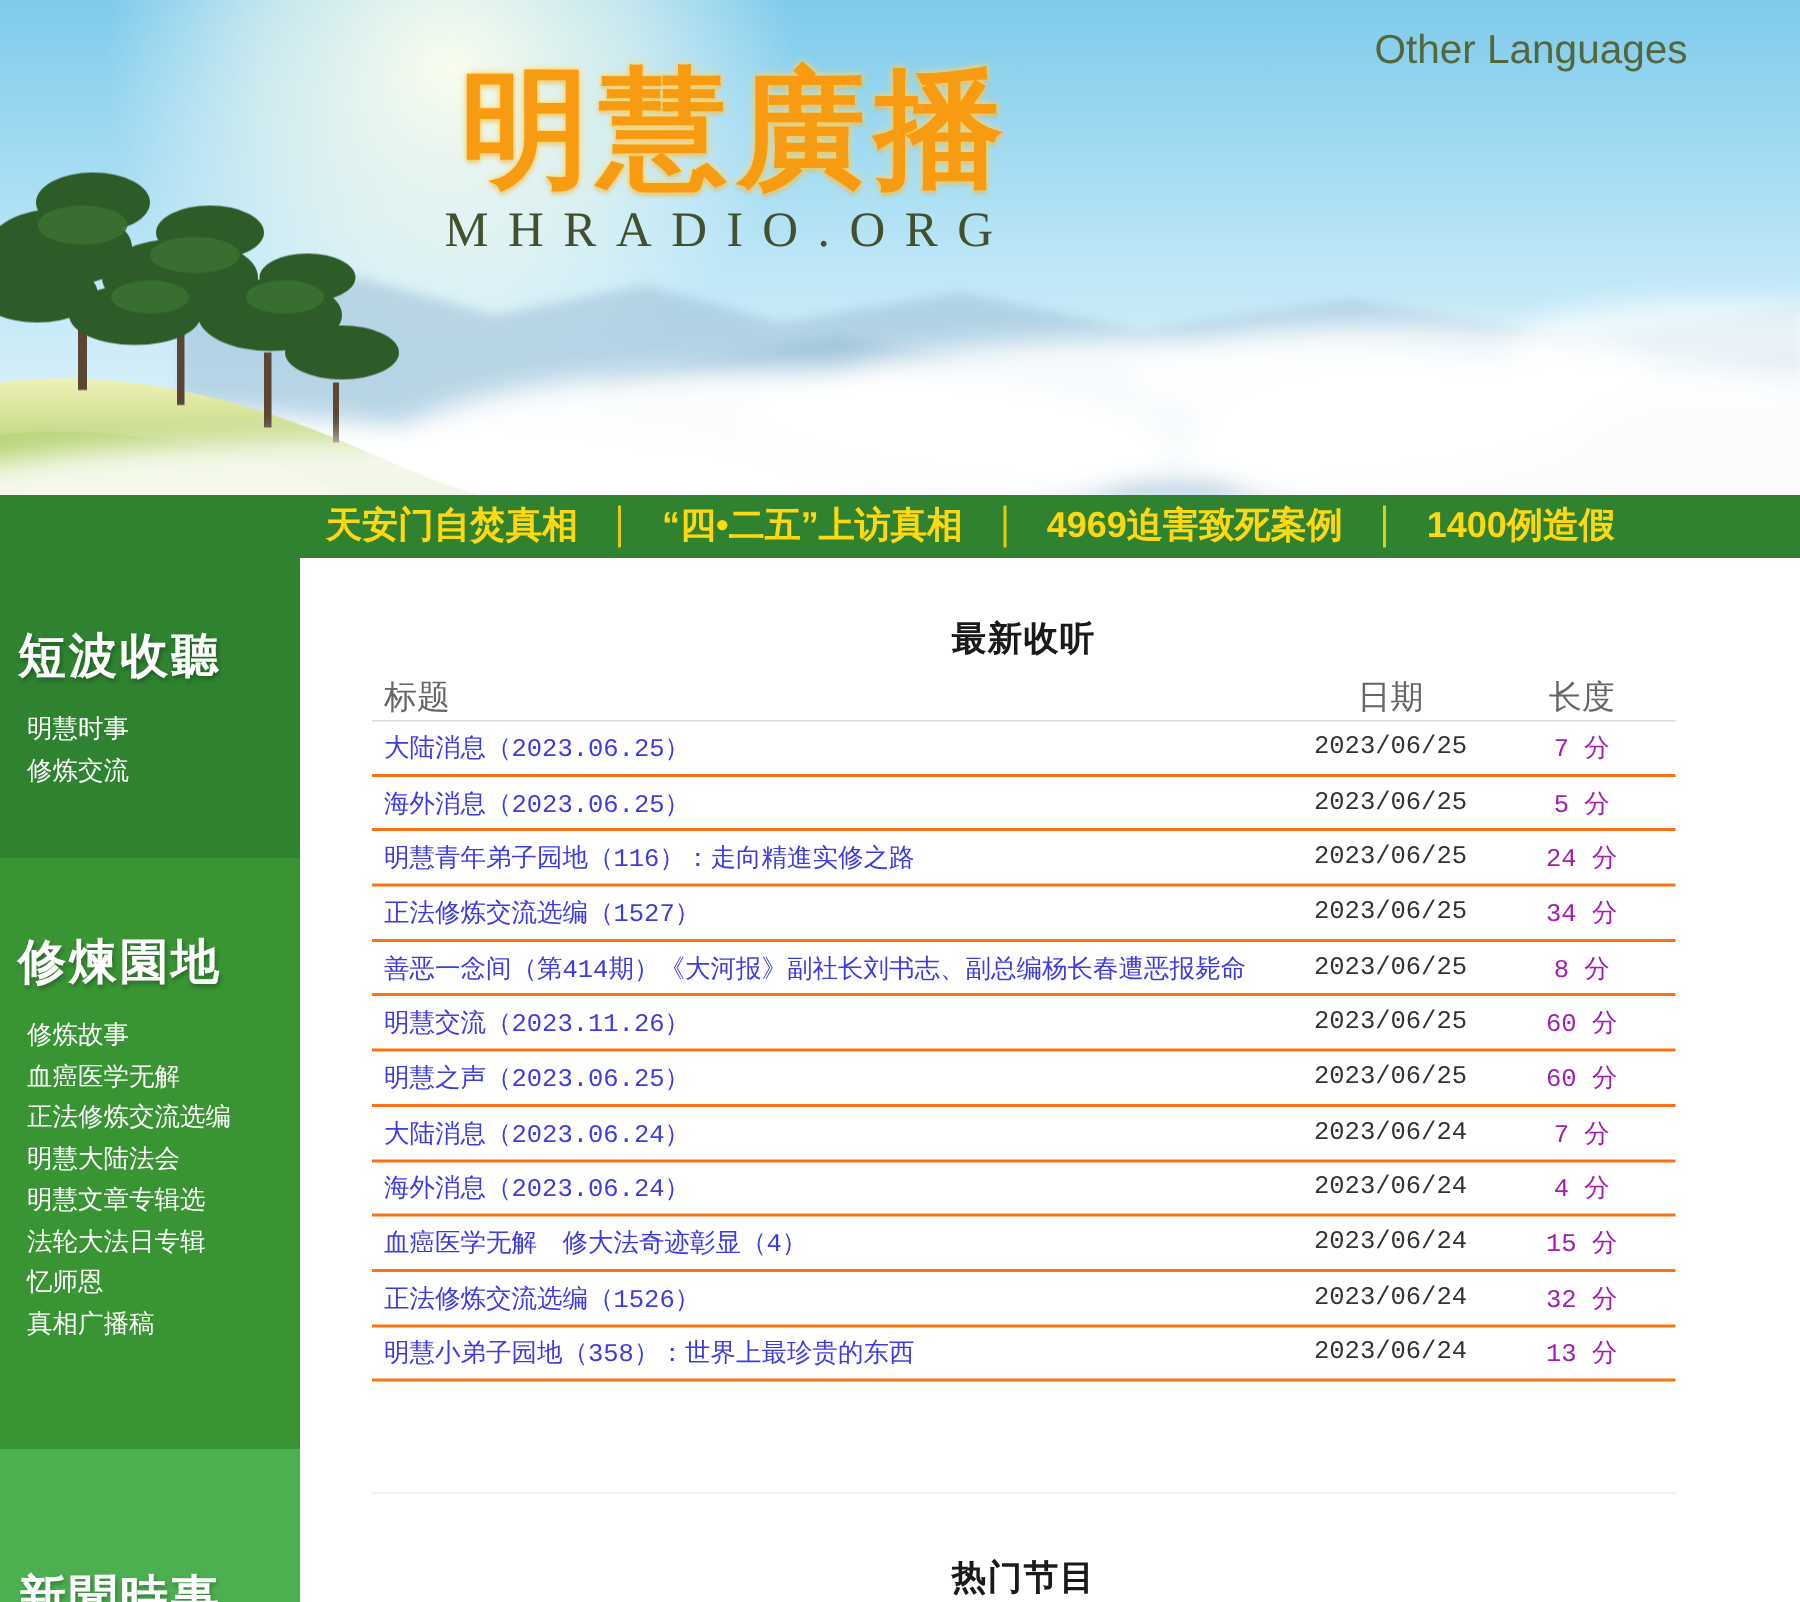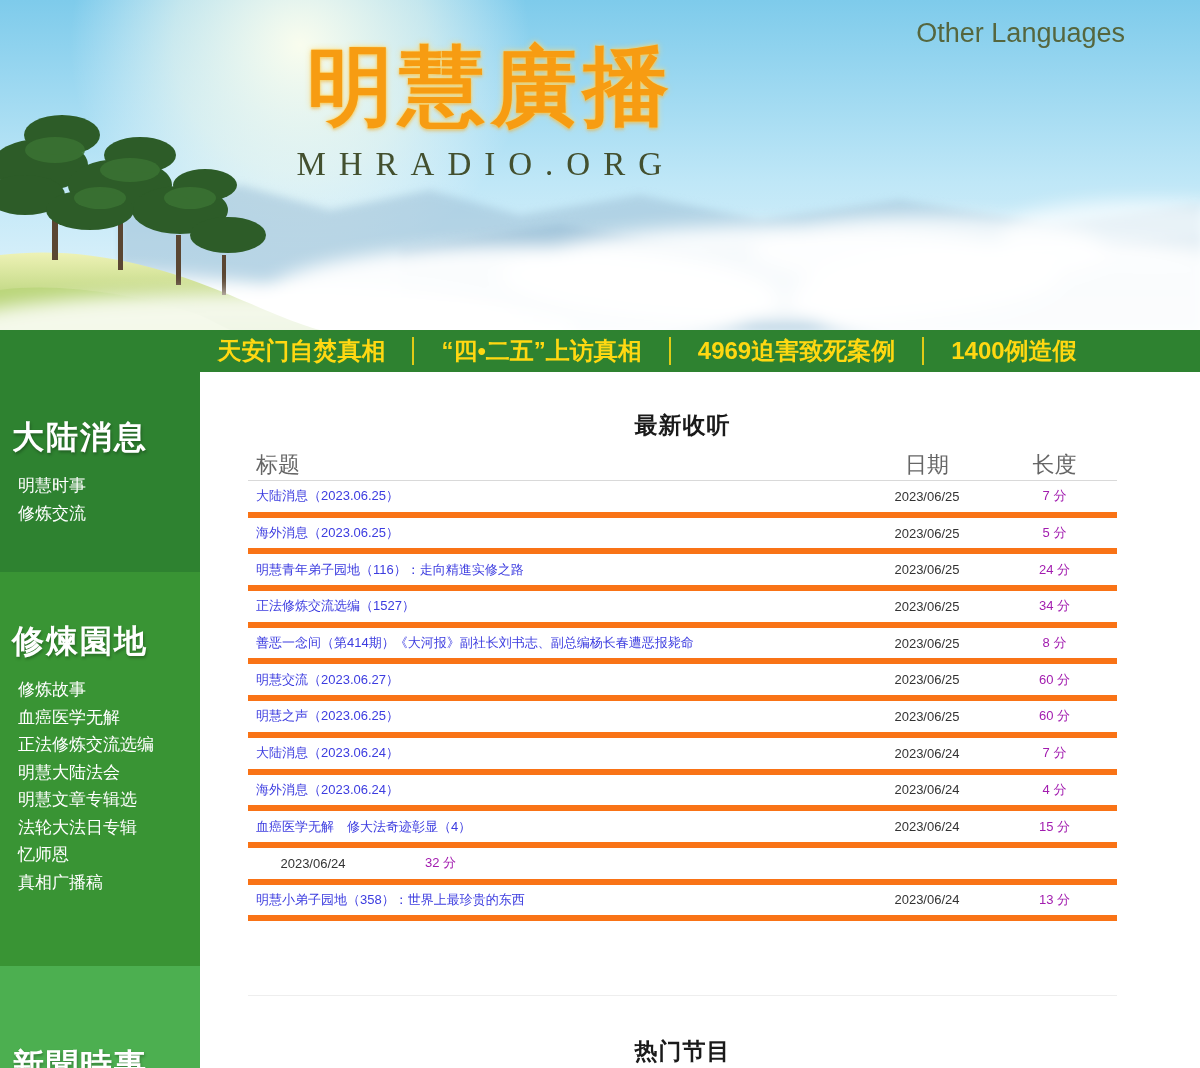--- a/index.html
+++ b/index.html
@@ -14,21 +14,21 @@
   .page{position:relative;width:1200px;height:1068px;overflow:hidden;background:#fff;}
 
   
   .header{position:absolute;top:0;left:0;width:1200px;height:330px;overflow:hidden;}
   .header svg{display:block;}
   .logo{position:absolute;left:175px;top:38px;width:500px;text-align:right;}
   .logo-cn{font-family:"DejaVu Sans",sans-serif;font-weight:bold;font-size:86px;line-height:96px;
     color:#f79c12;letter-spacing:6px;
     text-shadow:0 0 2px #ffcf4d,0 0 6px rgba(255,220,120,.9),0 2px 3px rgba(200,120,0,.35);}
   .logo-en{font-family:"Liberation Serif",serif;font-size:33px;line-height:36px;color:#43502f;
-    letter-spacing:13px;margin-top:12px;}
+    letter-spacing:13px;margin-top:2px;}
   .other-languages{position:absolute;top:18px;right:75px;font-size:27px;color:#55663e;
     font-family:"Liberation Sans",sans-serif;cursor:pointer;}
 
   
   .topnav{position:absolute;top:330px;left:0;width:1200px;height:42px;background:var(--green-dark);
     display:flex;align-items:center;justify-content:center;padding-left:94px;}
   .topnav-item{color:var(--nav-yellow);font-weight:bold;font-size:24px;padding:0 27px;line-height:28px;
     white-space:nowrap;cursor:pointer;font-family:"Liberation Sans",sans-serif;}
   .topnav-item + .topnav-item{border-left:2px solid rgba(255,216,18,.85);}
 
@@ -44,22 +44,22 @@
   .sb-items li{font-family:"Liberation Serif",serif;font-size:17px;line-height:27.5px;
     padding-left:18px;white-space:nowrap;cursor:pointer;}
 
   
   .content{position:absolute;left:200px;top:372px;width:1000px;height:696px;background:#fff;}
   .table-wrap{margin-left:48px;margin-right:83px;}
   .section-title{font-family:"Liberation Serif",serif;font-weight:bold;font-size:23px;color:#1a1a1a;
     text-align:center;margin-top:38px;letter-spacing:1px;}
   .tbl-header{display:flex;align-items:center;height:32px;margin-top:8px;
     border-bottom:1px solid #d9d9d9;font-family:"Liberation Serif",serif;font-size:22px;color:#666;}
-  .tbl-row{display:flex;align-items:center;height:36.7px;border-bottom:6px solid #f97316;
-    font-family:Liberation Sans, sans-serif;font-size:13px;}
+  .tbl-row{display:flex;align-items:center;height:36.7px;border-bottom:2px solid #f97316;
+    font-family:Liberation Mono, monospace;font-size:17px;}
   .col-title{flex:1;padding-left:8px;white-space:nowrap;overflow:hidden;}
   .col-date{width:130px;text-align:center;color:#333;}
   .col-len{width:125px;text-align:center;color:#a21caf;}
   .tbl-header .col-date,.tbl-header .col-len{color:#666;}
   .row-link{color:var(--link-blue);cursor:pointer;text-decoration:none;}
   .section-divider{border:none;border-top:1px solid #eee;margin-top:74px;}
   .popular-title{margin-top:40px;}
 </style>
 </head>
 <body>
@@ -152,21 +152,21 @@
       <span class="topnav-item">“四•二五”上访真相</span>
 
       <span class="topnav-item">4969迫害致死案例</span>
 
       <span class="topnav-item">1400例造假</span>
 
   </nav>
 
   <aside class="sidebar">
     <div class="sb-section sb-1">
-      <div class="sb-title">大陆消息</div>
+      <div class="sb-title">短波收聽</div>
       <ul class="sb-items">
 
           <li>明慧时事</li>
 
           <li>修炼交流</li>
 
       </ul>
     </div>
     <div class="sb-section sb-2">
       <div class="sb-title">修煉園地</div>
@@ -230,21 +230,21 @@
           <div class="col-len">34 分</div>
         </div>
 
         <div class="tbl-row">
           <div class="col-title"><a class="row-link">善恶一念间（第414期）《大河报》副社长刘书志、副总编杨长春遭恶报毙命</a></div>
           <div class="col-date">2023/06/25</div>
           <div class="col-len">8 分</div>
         </div>
 
         <div class="tbl-row">
-          <div class="col-title"><a class="row-link">明慧交流（2023.06.27）</a></div>
+          <div class="col-title"><a class="row-link">明慧交流（2023.11.26）</a></div>
           <div class="col-date">2023/06/25</div>
           <div class="col-len">60 分</div>
         </div>
 
         <div class="tbl-row">
           <div class="col-title"><a class="row-link">明慧之声（2023.06.25）</a></div>
           <div class="col-date">2023/06/25</div>
           <div class="col-len">60 分</div>
         </div>
 
@@ -260,20 +260,21 @@
           <div class="col-len">4 分</div>
         </div>
 
         <div class="tbl-row">
           <div class="col-title"><a class="row-link">血癌医学无解　修大法奇迹彰显（4）</a></div>
           <div class="col-date">2023/06/24</div>
           <div class="col-len">15 分</div>
         </div>
 
         <div class="tbl-row">
+          <div class="col-title"><a class="row-link">正法修炼交流选编（1526）</a></div>
           <div class="col-date">2023/06/24</div>
           <div class="col-len">32 分</div>
         </div>
 
         <div class="tbl-row">
           <div class="col-title"><a class="row-link">明慧小弟子园地（358）：世界上最珍贵的东西</a></div>
           <div class="col-date">2023/06/24</div>
           <div class="col-len">13 分</div>
         </div>
 

